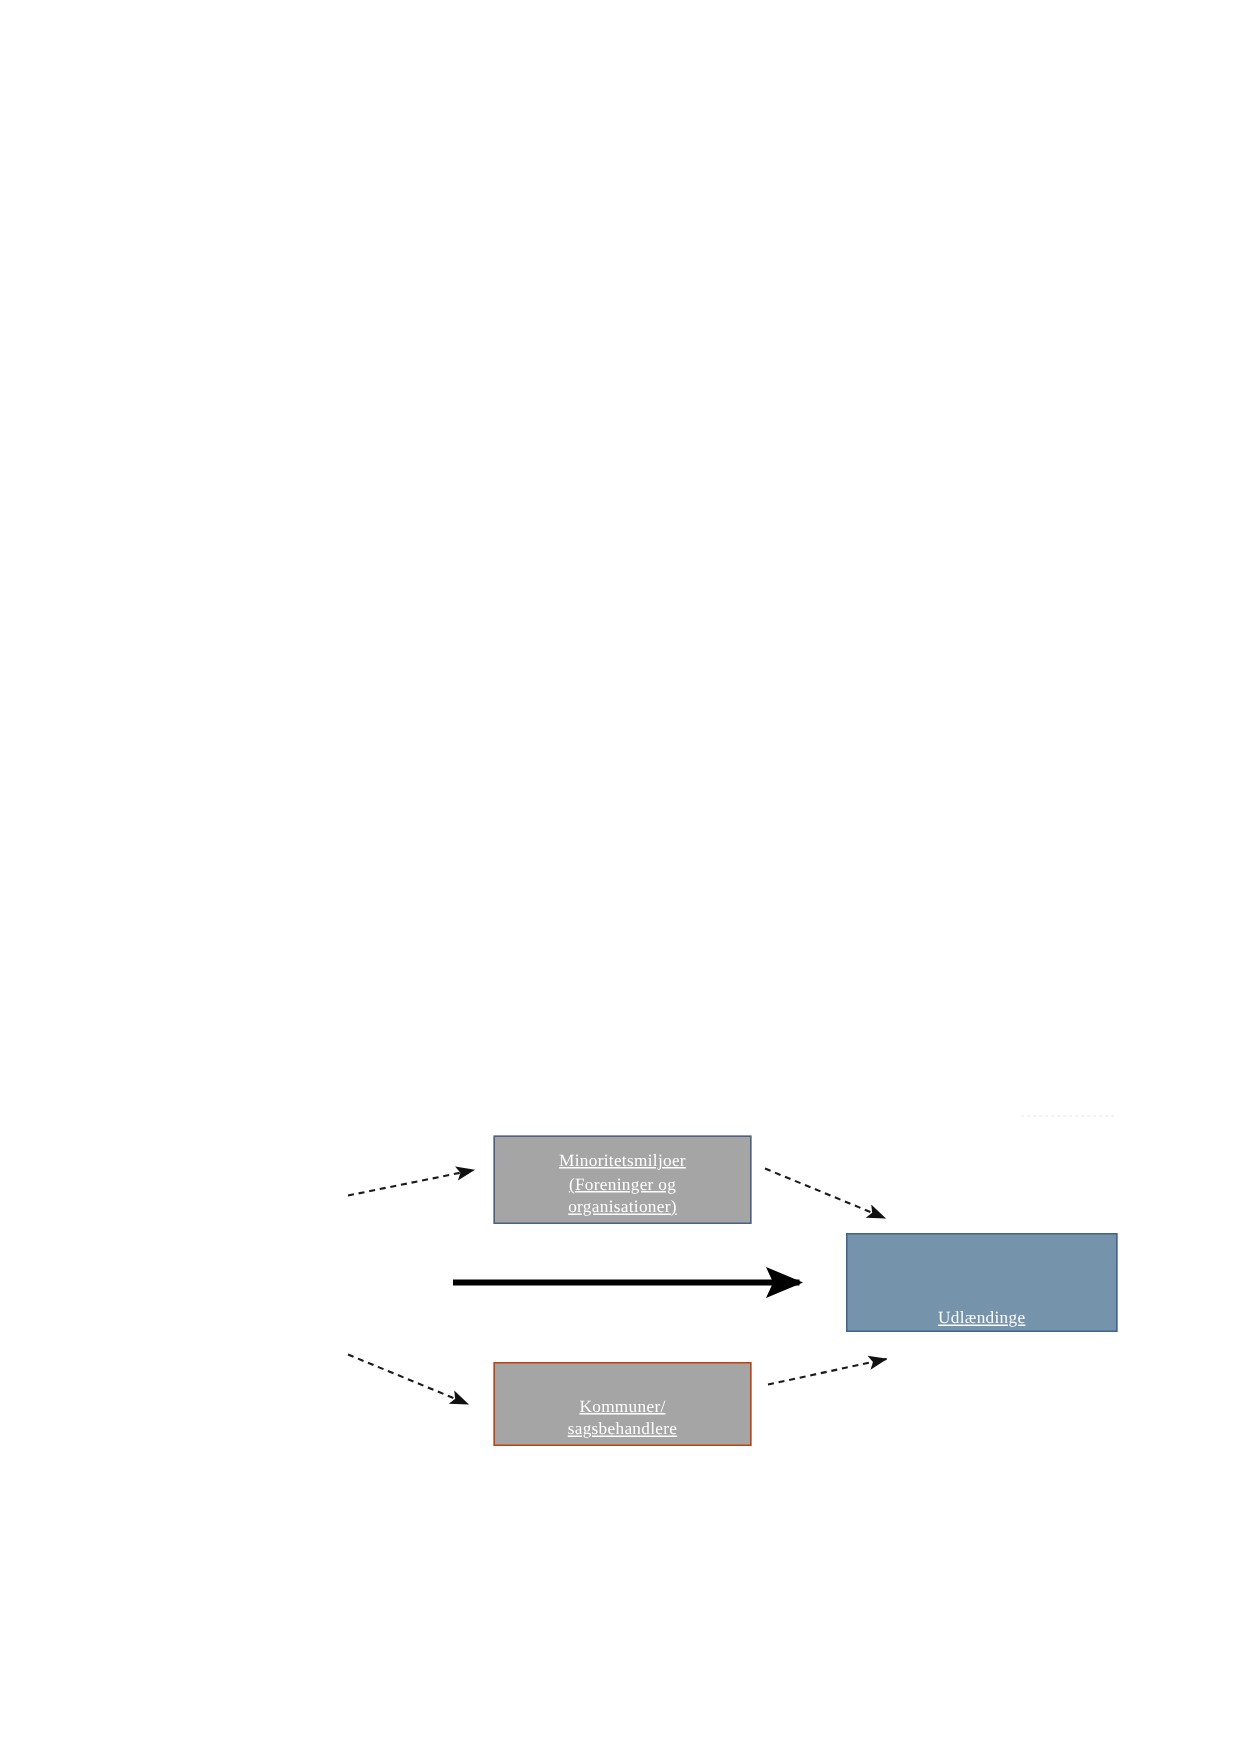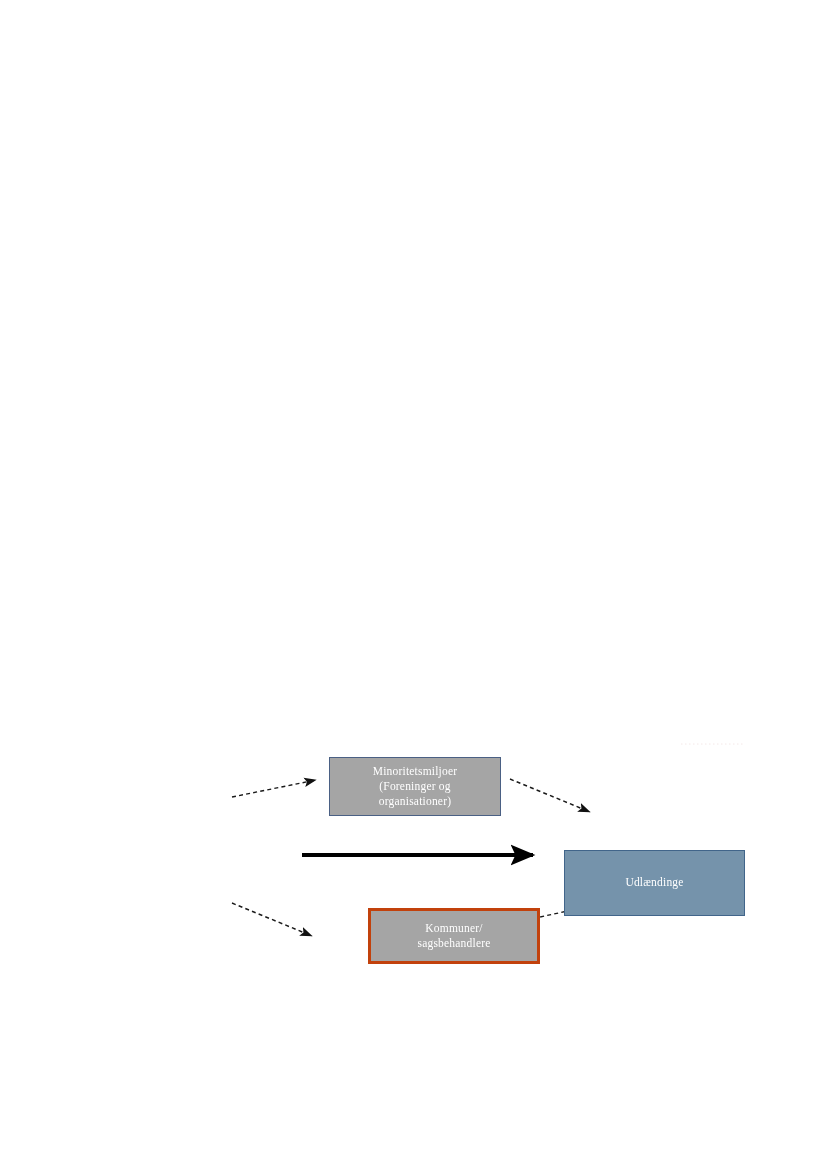--- a/index.html
+++ b/index.html
@@ -20,26 +20,27 @@
     left: 0;
     top: 0;
     width: 827px;
     height: 1169px;
   }
 
   .node-box {
     position: absolute;
     box-sizing: border-box;
     display: flex;
-    align-items: center;
+    align-items: flex-end;
     justify-content: center;
     text-align: center;
     font-family: "Liberation Serif", "DejaVu Serif", serif;
     line-height: 1.32;
     letter-spacing: 0.2px;
+    text-decoration: underline;
     -webkit-font-smoothing: antialiased;
   }
 
   .node-label {
     display: block;
     width: 100%;
     white-space: pre-line;
   }
 
   
@@ -67,38 +68,36 @@
     padding: 2px 6px;
   }
 
   
   #node-municipalities {
     left: 329px;
     top: 908px;
     width: 172px;
     height: 56px;
     background: #a5a5a5;
-    border: 3px solid #c2410c;
+    border: 1px solid #c2410c;
     color: #ffffff;
     font-size: 11.5px;
     padding: 2px 6px;
-    margin-left: 39px;
   }
 
   
   #node-foreigners {
     left: 564px;
     top: 822px;
     width: 181px;
     height: 66px;
     background: #7593ab;
     border: 1px solid #41658a;
     color: #ffffff;
     font-size: 11.5px;
-    margin-top: 28px;
   }
 
   svg.arrow-layer {
     position: absolute;
     left: 0;
     top: 0;
     width: 827px;
     height: 1169px;
     pointer-events: none;
   }

